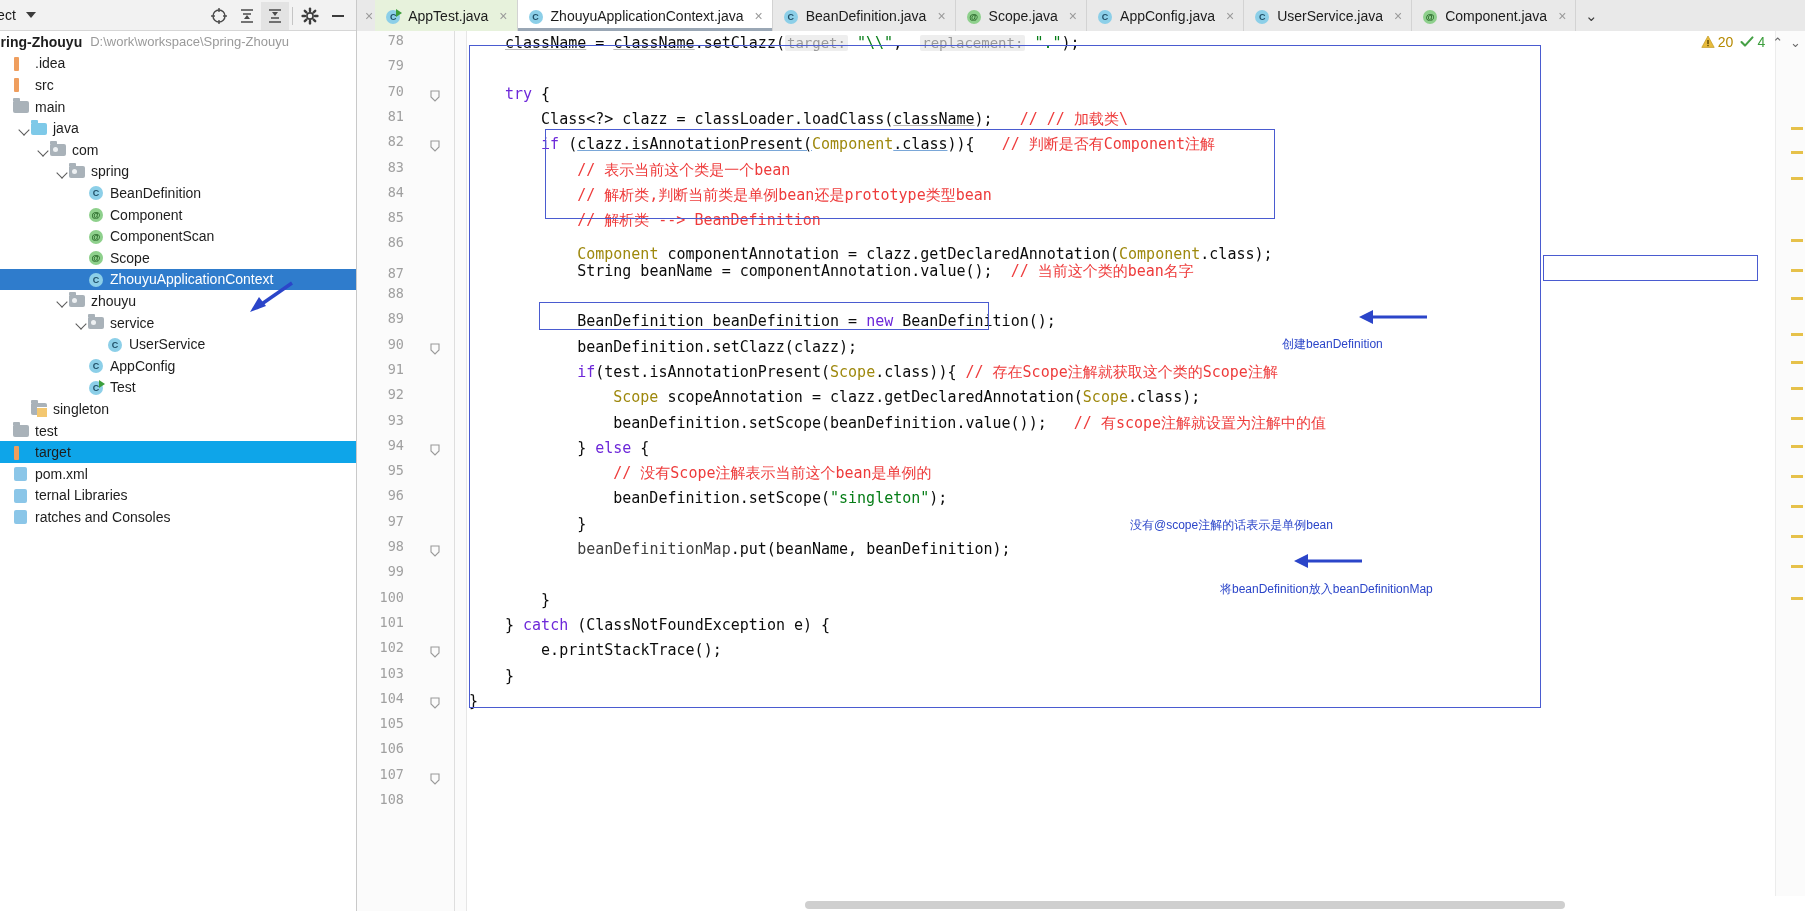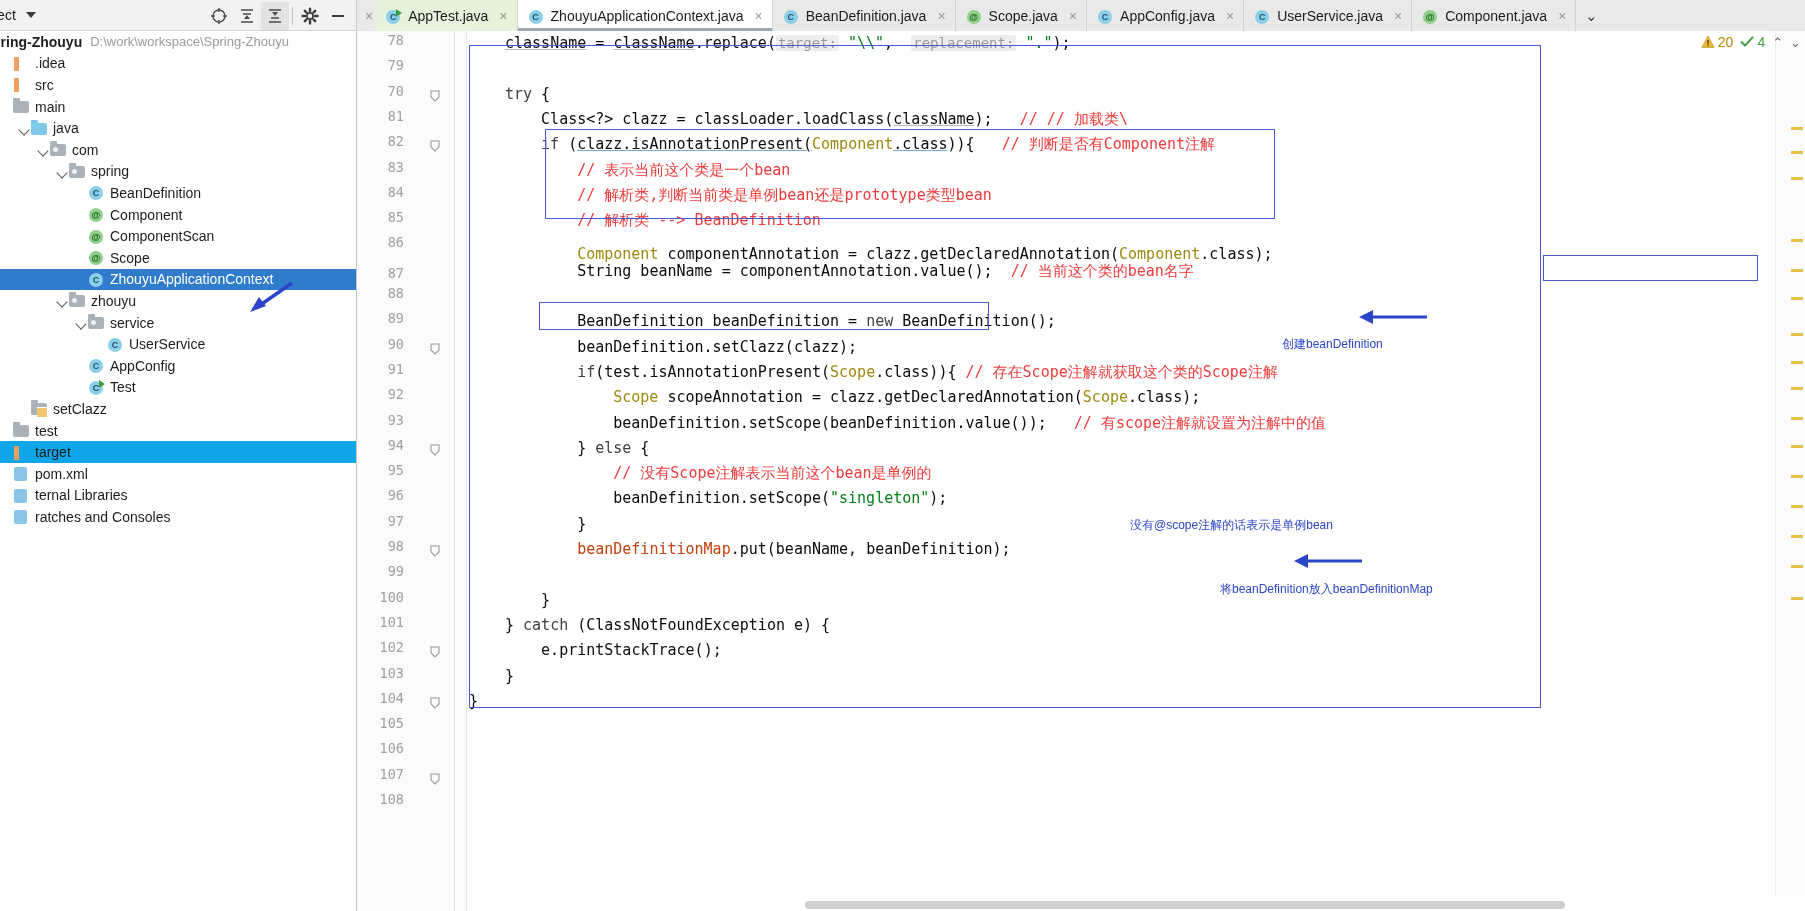--- a/index.html
+++ b/index.html
@@ -92,25 +92,25 @@
 
   .gutter { position:absolute; left:0; top:31px; width:110px; bottom:0; background:#fbfbfb; border-right:1px solid #e6e6e6;}
   .lineno { position:absolute; right:62px; font-size:13.5px; color:#a0a0a0; font-family:"DejaVu Sans Mono", monospace;}
   .foldmark { position:absolute; left:72px; width:12px; height:12px; }
 
   .codearea { position:absolute; left:110px; top:31px; right:30px; bottom:15px; overflow:hidden; }
   .codeline {
     position:absolute; left:0; font-family:"DejaVu Sans Mono", monospace;
     font-size:15px; white-space:pre; color:#0b0b0b;
   }
-  .kw { color:#404040; }
+  .kw { color:#6d28d9; }
   .str { color:#067d17; }
   .cm { color:#ee3b3b; }
   .ann { color:#9e880d; }
-  .fld { color:#c2410c; }
+  .fld { color:#404040; }
   .hint { color:#9b9b9b; background:#eeeeee; border-radius:2px; padding:0 2px; font-size:14px;}
   .und { text-decoration:underline; text-decoration-color:#b9b9b9; }
   .undb { text-decoration:underline; text-decoration-color:#7aa7d8; }
 
   .box { position:absolute; border:1px solid #4a5bd0; }
   .note { position:absolute; font-size:12px; color:#2b45c9; font-family:"Liberation Sans", sans-serif; white-space:nowrap;}
 
   
   .marker-strip { position:absolute; right:0; top:31px; width:30px; bottom:15px; background:#fbfbfb; border-left:1px solid #ececec;}
   .mk { position:absolute; right:2px; width:12px; height:3px; }
@@ -323,21 +323,21 @@
               <span class="runtri"></span>
             </span>
             <span>Test</span>
           </div>
           <div class="row" style="top: 367.2px; position: absolute; left: 0px; right: 0px;">
             <span style="display:inline-block;width:18px;flex:none"></span>
             <span class="arrow "></span>
             <span class="ic">
               <span class="fold res"></span>
             </span>
-            <span>setClazz</span>
+            <span>singleton</span>
           </div>
           <div class="row" style="top: 388.8px; position: absolute; left: 0px; right: 0px;">
             <span style="display:inline-block;width:0px;flex:none"></span>
             <span class="arrow "></span>
             <span class="ic">
               <span class="fold grey"></span>
             </span>
             <span>test</span>
           </div>
           <div class="row targetrow" style="top: 410.4px; position: absolute; left: 0px; right: 0px;">
@@ -500,21 +500,21 @@
             </svg></div>
           <div class="foldmark" style="top: 739.7px;"><svg width="12" height="12" viewBox="0 0 12 12">
               <path d="M2 1 L10 1 L10 7 L6 11 L2 7 Z" fill="none" stroke="#9a9a9a" stroke-width="1.1"></path>
             </svg></div>
         </div>
     </div>
     <div class="fold-line"></div>
 
     <div class="codearea">
       <div id="code-host">
-          <div class="codeline" style="top: 3px; left: 38px;"><span class="und">className</span><span> = </span><span class="und">className</span><span>.replace(</span><span class="hint">target:</span><span> </span><span class="str">"\\"</span><span>,  </span><span class="hint">replacement:</span><span> </span><span class="str">"."</span><span>);</span></div>
+          <div class="codeline" style="top: 3px; left: 38px;"><span class="und">className</span><span> = </span><span class="und">className</span><span>.setClazz(</span><span class="hint">target:</span><span> </span><span class="str">"\\"</span><span>,  </span><span class="hint">replacement:</span><span> </span><span class="str">"."</span><span>);</span></div>
           <div class="codeline" style="top: 53.6px; left: 38px;"><span class="kw">try</span><span> {</span></div>
           <div class="codeline" style="top: 78.9px; left: 74.08px;"><span>Class&lt;?&gt; clazz = classLoader.loadClass(</span><span class="und">className</span><span>);   </span><span class="cm">// // 加载类\</span></div>
           <div class="codeline" style="top: 104.2px; left: 74.08px;"><span class="kw">if</span><span> (</span><span class="undb">clazz.isAnnotationPresent(</span><span class="ann">Component</span><span class="undb">.class</span><span>)){   </span><span class="cm">// 判断是否有Component注解</span></div>
           <div class="codeline" style="top: 129.5px; left: 110.16px;"><span class="cm">// 表示当前这个类是一个bean</span></div>
           <div class="codeline" style="top: 154.8px; left: 110.16px;"><span class="cm">// 解析类,判断当前类是单例bean还是prototype类型bean</span></div>
           <div class="codeline" style="top: 180.1px; left: 110.16px;"><span class="cm">// 解析类 --&gt; BeanDefinition</span></div>
           <div class="codeline" style="top: 214px; left: 110.16px;"><span class="ann">Component</span><span> componentAnnotation = clazz.getDeclaredAnnotation(</span><span class="ann">Component</span><span>.class);</span></div>
           <div class="codeline" style="top: 230.7px; left: 110.16px;"><span>String beanName = componentAnnotation.value();  </span><span class="cm">// 当前这个类的bean名字</span></div>
           <div class="codeline" style="top: 281.3px; left: 110.16px;"><span>BeanDefinition beanDefinition = </span><span class="kw">new</span><span> BeanDefinition();</span></div>
           <div class="codeline" style="top: 306.6px; left: 110.16px;"><span>beanDefinition.setClazz(clazz);</span></div>

